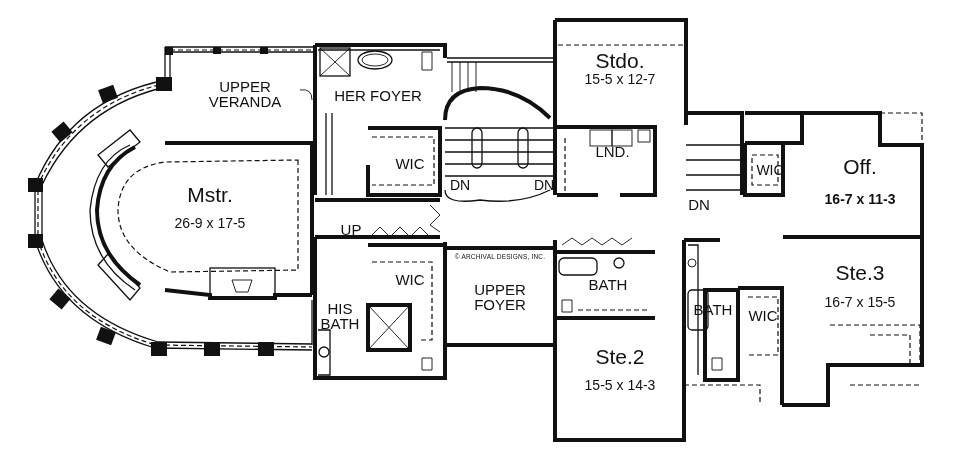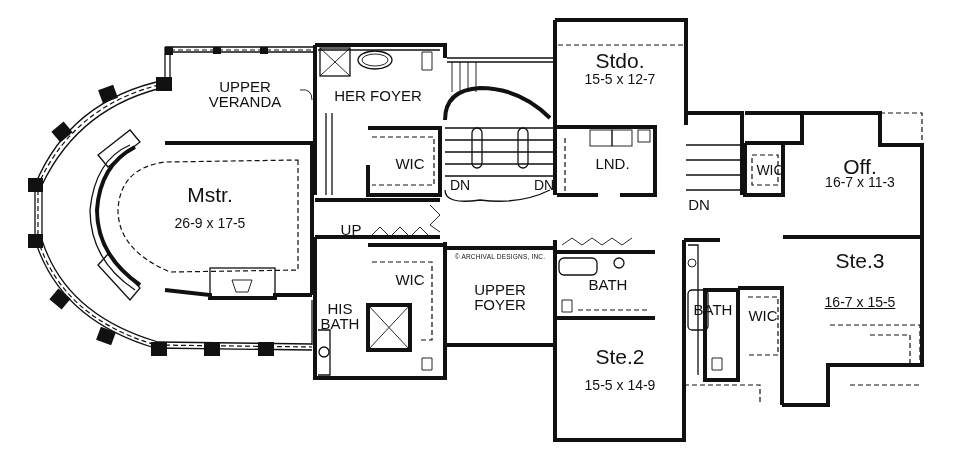--- a/index.html
+++ b/index.html
@@ -178,27 +178,27 @@
   <div>UPPER</div>
   <div>FOYER</div>
 </div>
 <div class="lbl sm" style="left:450px;top:254px;width:100px;">© ARCHIVAL DESIGNS, INC.</div>
 
 <div class="lbl dim" style="left:446px;top:178px;width:28px;">DN</div>
 <div class="lbl dim" style="left:530px;top:178px;width:28px;">DN</div>
 
 <div class="lbl big" style="left:570px;top:50px;width:100px;">Stdo.</div>
 <div class="lbl dim" style="left:570px;top:72px;width:100px;">15-5 x 12-7</div>
-<div class="lbl med" style="left:590px;top:156px;width:45px;">LND.</div>
+<div class="lbl med" style="left:590px;top:144px;width:45px;">LND.</div>
 
 <div class="lbl med" style="left:683px;top:197px;width:32px;">DN</div>
 <div class="lbl dim" style="left:752px;top:163px;width:36px;">WIC</div>
 <div class="lbl big" style="left:810px;top:156px;width:100px;">Off.</div>
-<div class="lbl dim" style="left:810px;top:175px;width:100px;">16-7 x 11-3</div>
+<div class="lbl dim" style="left:810px;top:192px;width:100px;font-weight:bold;">16-7 x 11-3</div>
 
 <div class="lbl med" style="left:580px;top:277px;width:56px;">BATH</div>
 <div class="lbl big" style="left:570px;top:346px;width:100px;">Ste.2</div>
-<div class="lbl dim" style="left:570px;top:378px;width:100px;">15-5 x 14-9</div>
+<div class="lbl dim" style="left:570px;top:378px;width:100px;">15-5 x 14-3</div>
 
 <div class="lbl med" style="left:690px;top:302px;width:46px;">BATH</div>
 <div class="lbl med" style="left:745px;top:308px;width:36px;">WIC</div>
-<div class="lbl big" style="left:800px;top:250px;width:120px;">Ste.3</div>
-<div class="lbl dim" style="left:800px;top:295px;width:120px;text-decoration:underline;">16-7 x 15-5</div>
+<div class="lbl big" style="left:800px;top:262px;width:120px;">Ste.3</div>
+<div class="lbl dim" style="left:800px;top:295px;width:120px;">16-7 x 15-5</div>
 
 </body></html>

